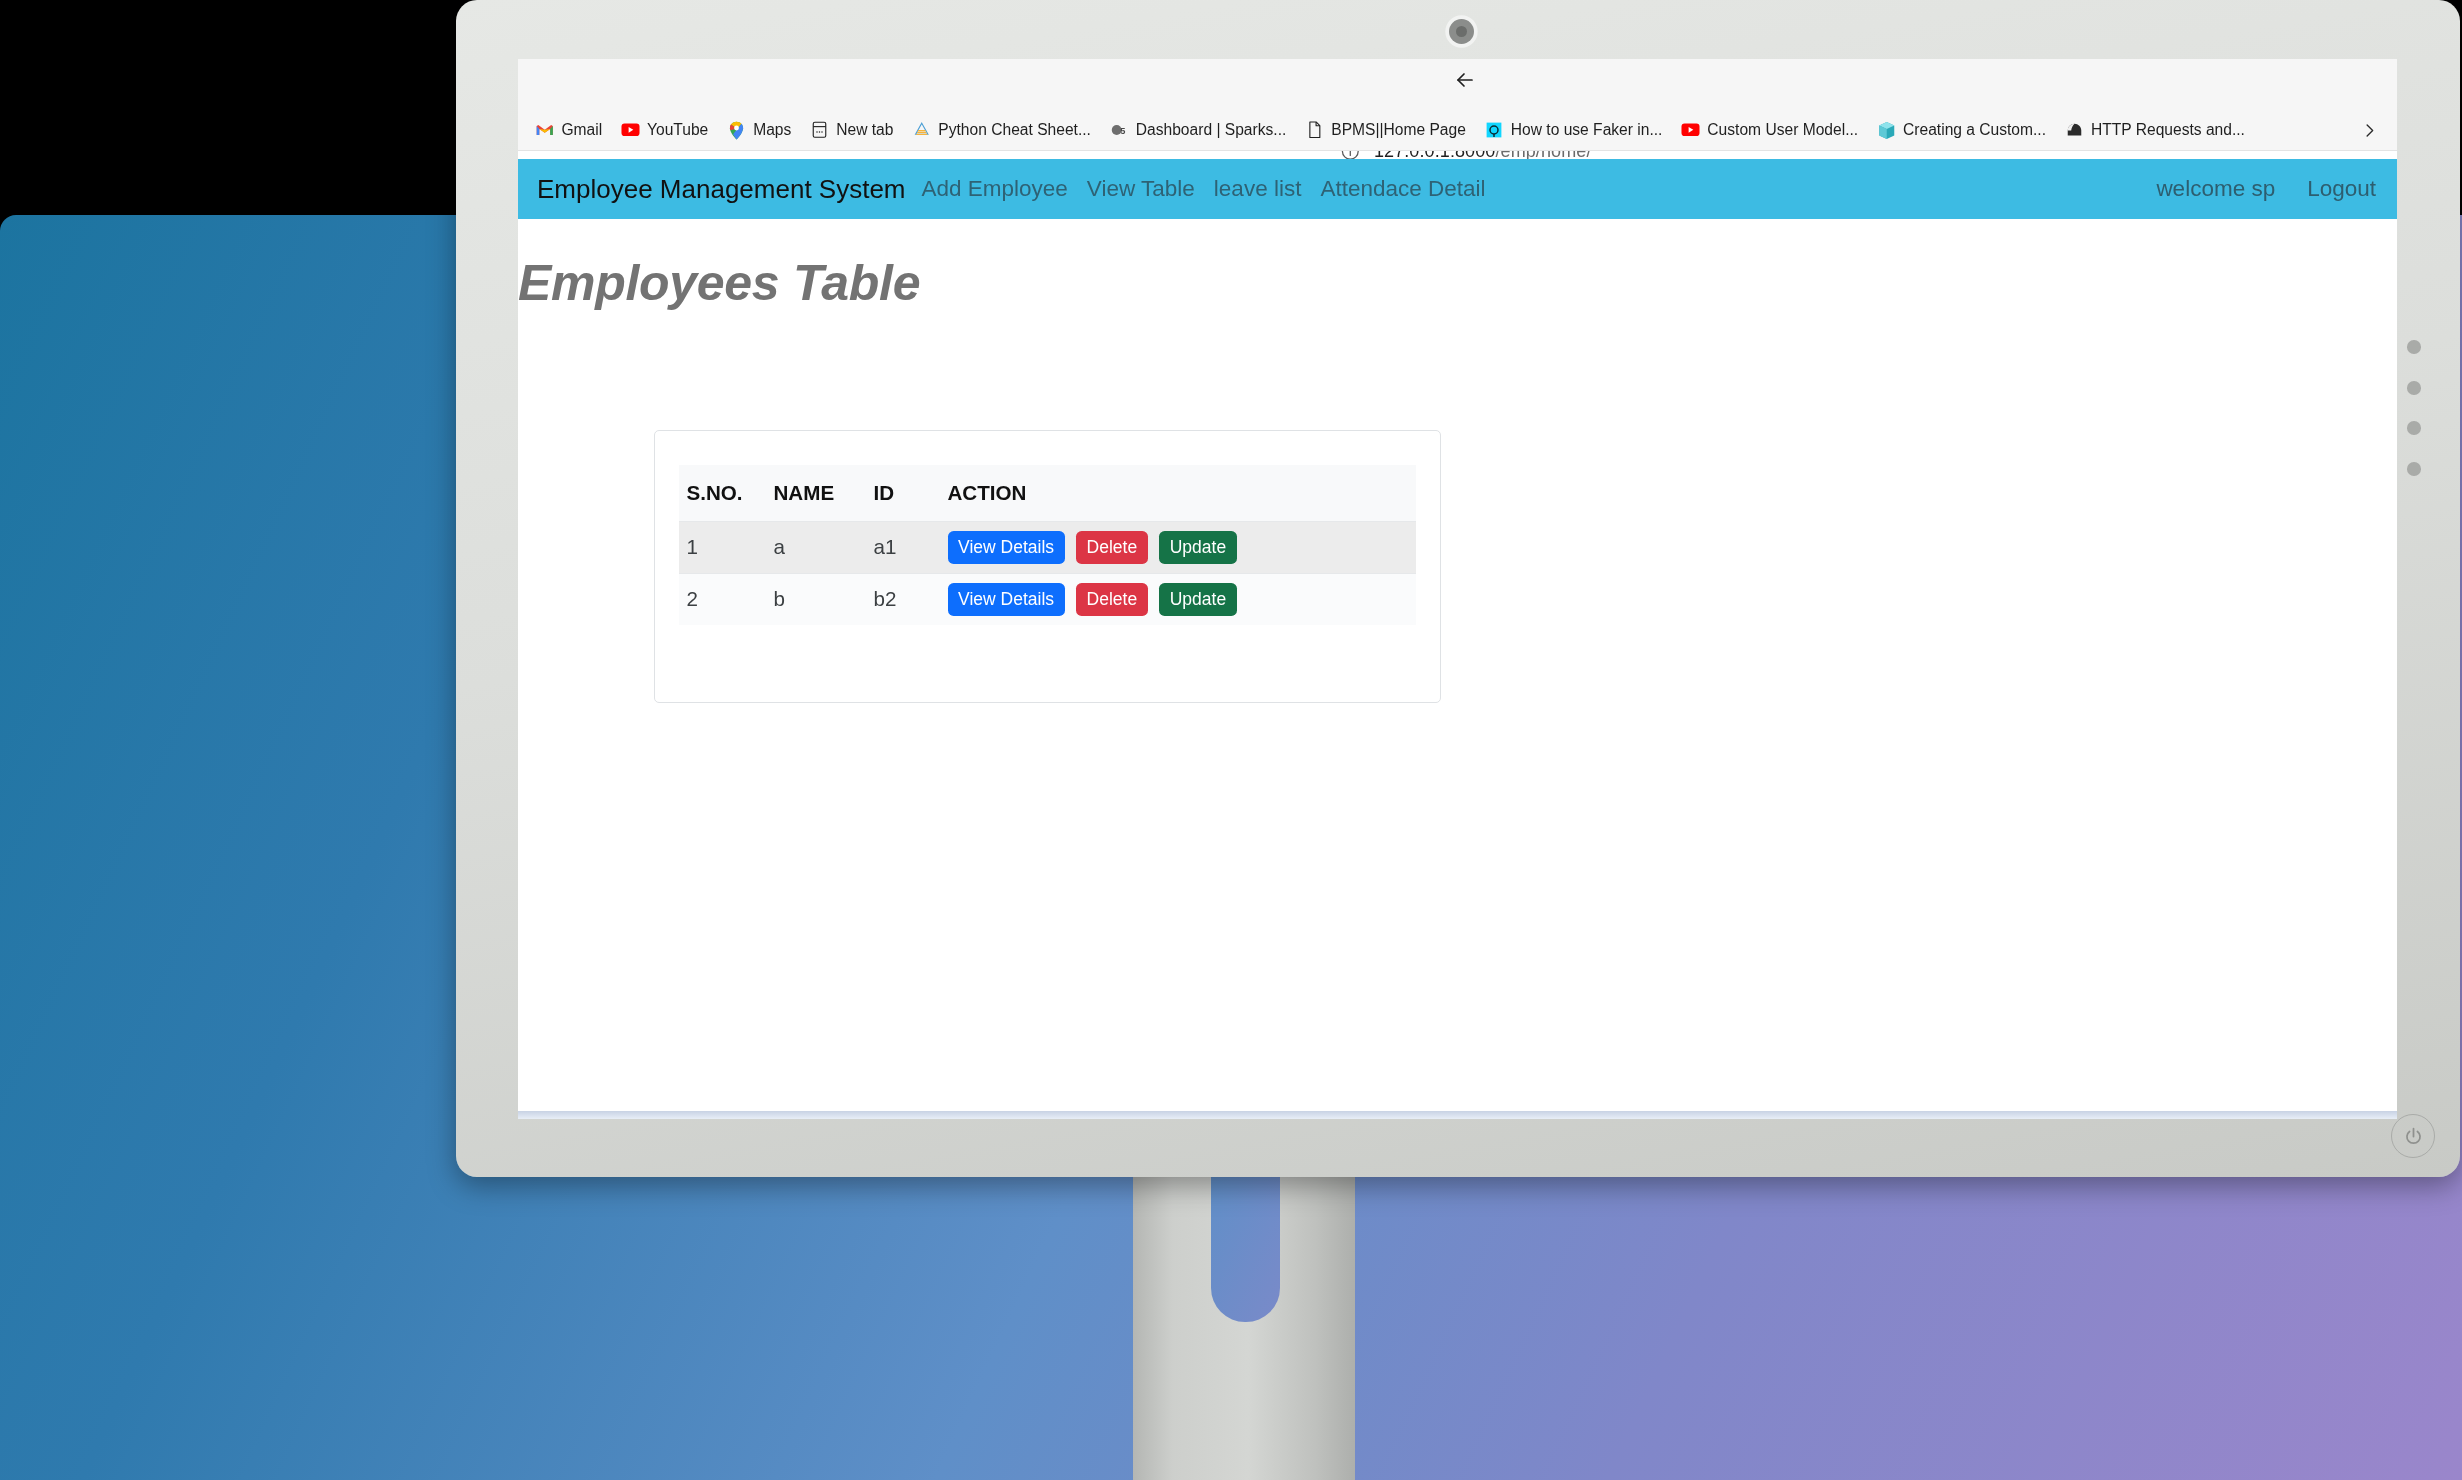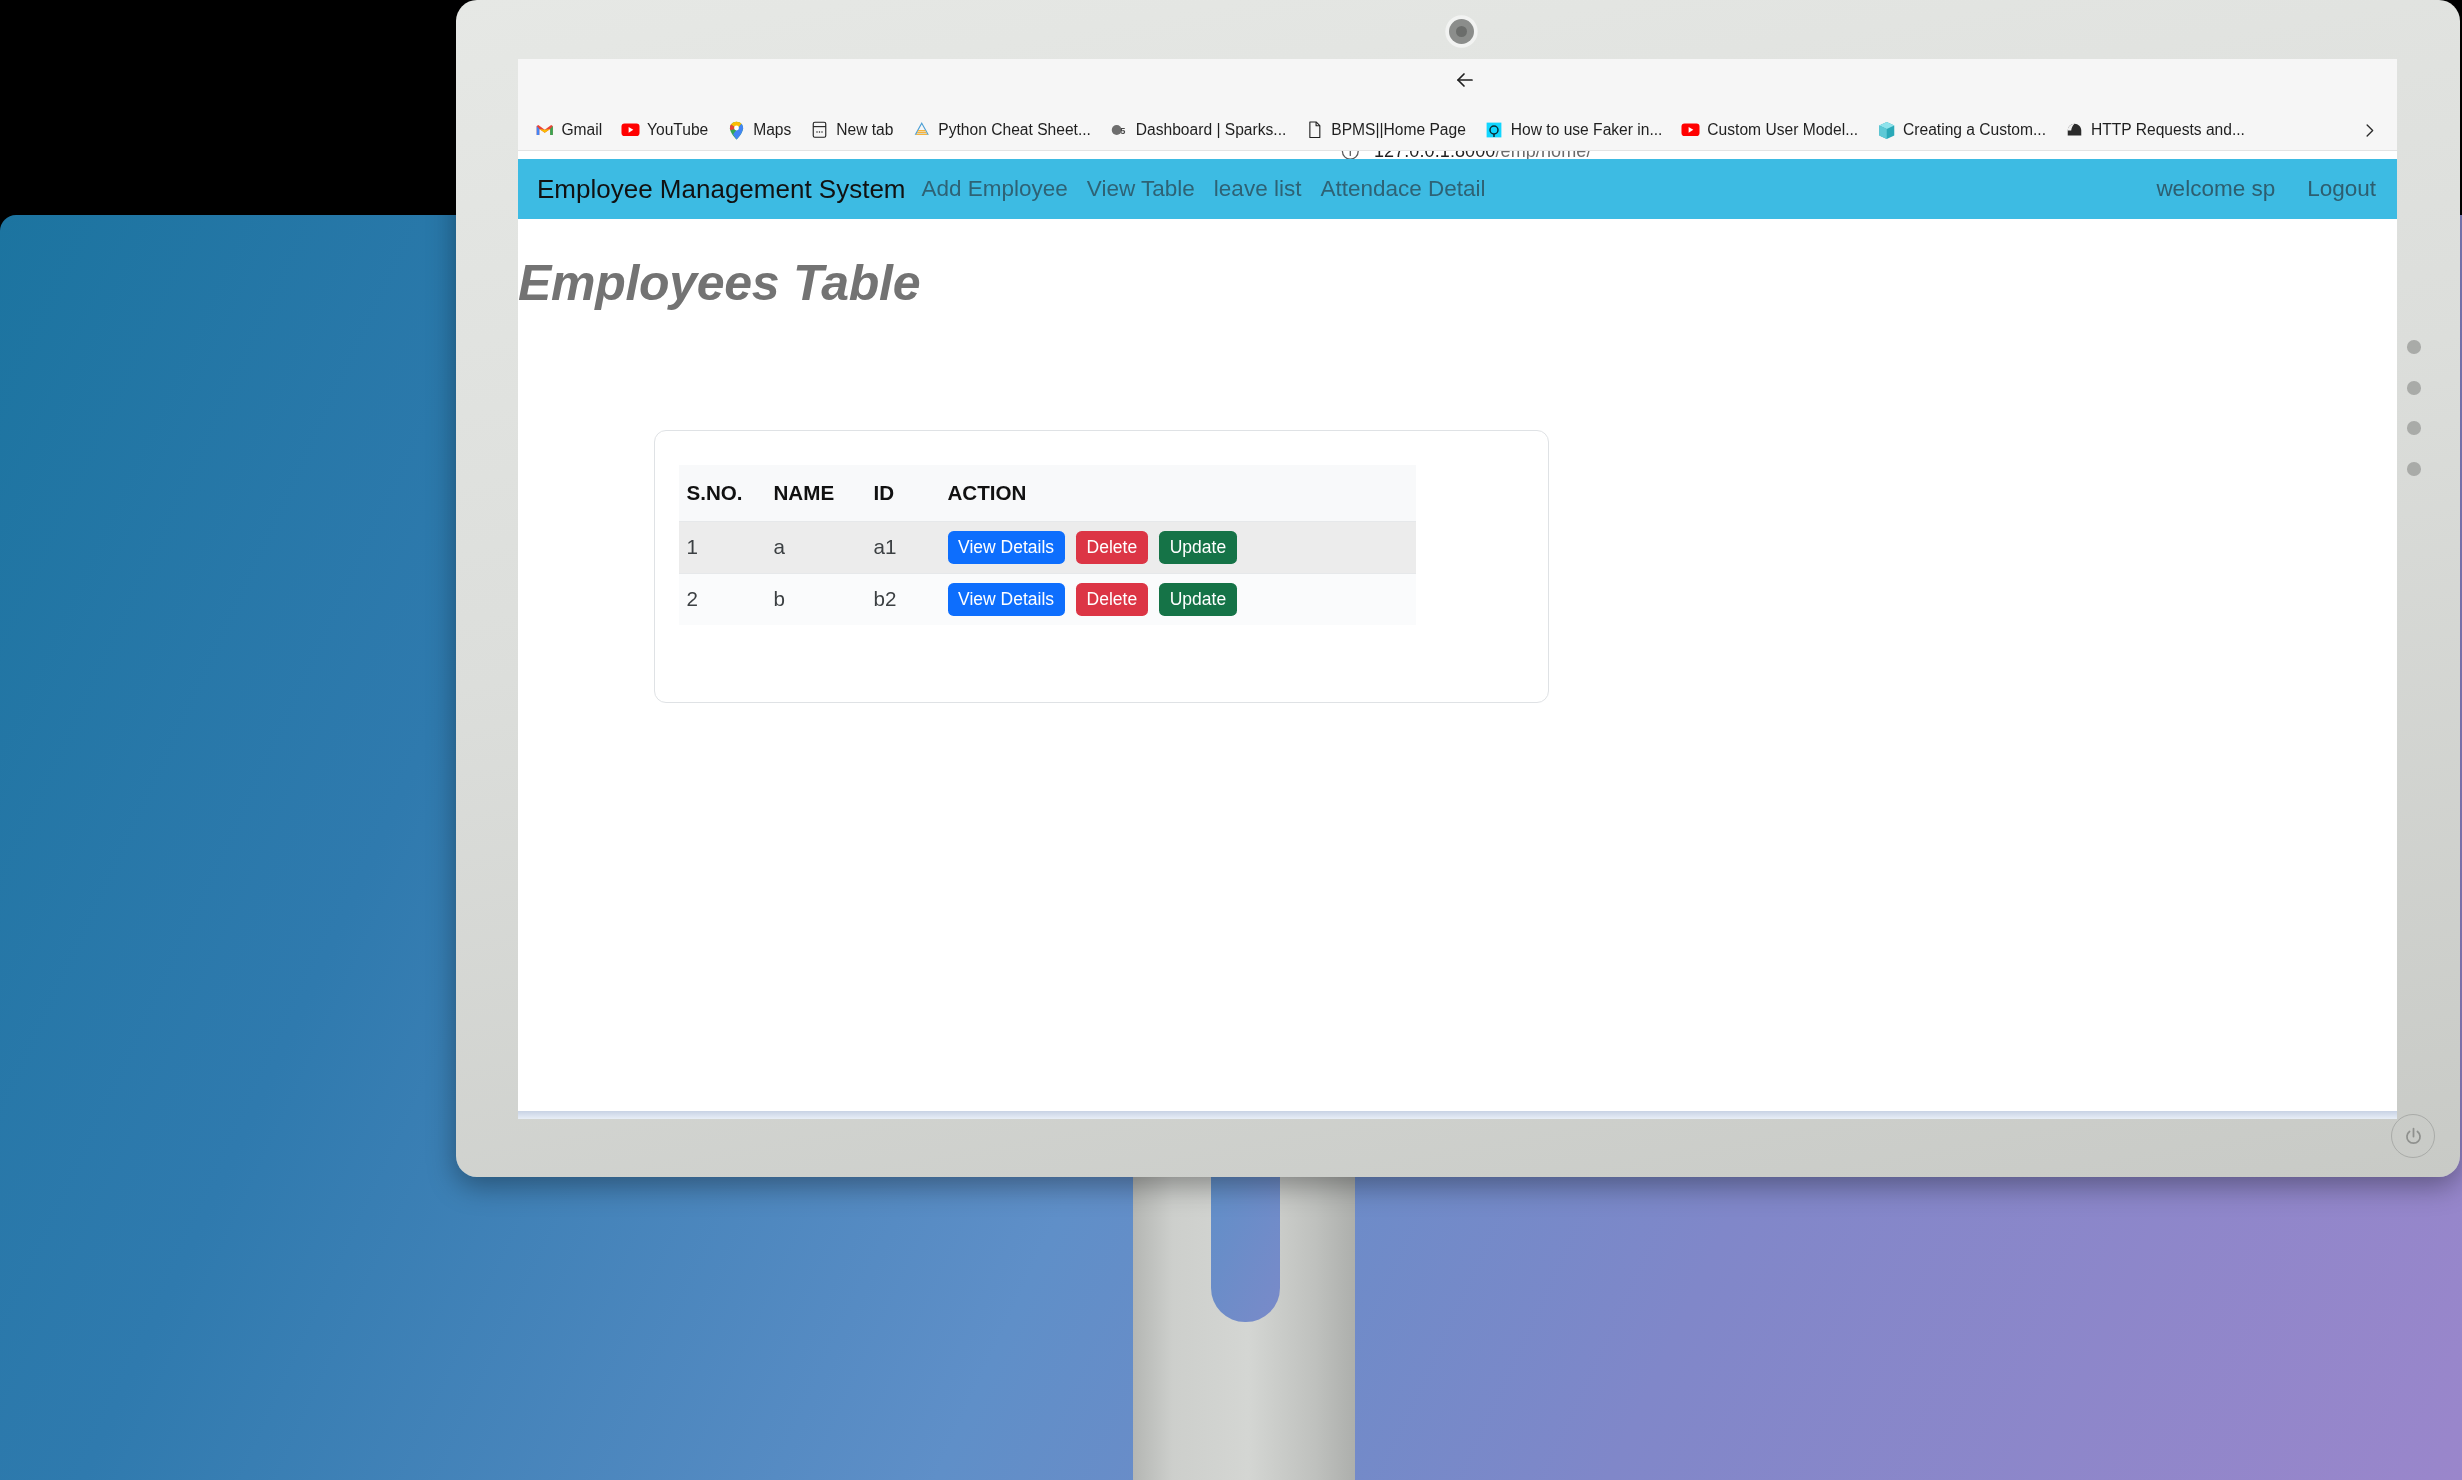--- a/index.html
+++ b/index.html
@@ -156,22 +156,22 @@
   #nav-right{margin-left:auto;display:flex;align-items:center;}
   #nav-right .nav-link{margin-right:0;margin-left:32px;opacity:.82;}
 
   #page-title{
     text-align:left;font-size:50px;font-weight:700;color:#737373;
     margin:35px 0 0 0; letter-spacing:-0.3px;font-style:italic;
   }
 
   #table-card{
     position:absolute; left:136px; top:271px;
-    width:895px; height:273px;
-    background:#fff; border:1.2px solid #dfe2e5; border-radius:12px;
+    width:787px; height:273px;
+    background:#fff; border:1.2px solid #dfe2e5; border-radius:5px;
     box-sizing:border-box;
   }
   table{
     position:absolute; left:24px; top:34px;
     width:737px; border-collapse:collapse;
   }
   thead tr{background:#f8f9fa;}
   th{
     text-align:left; font-size:20.6px; font-weight:700; color:#111;
     padding:16px 0 16px 0;

